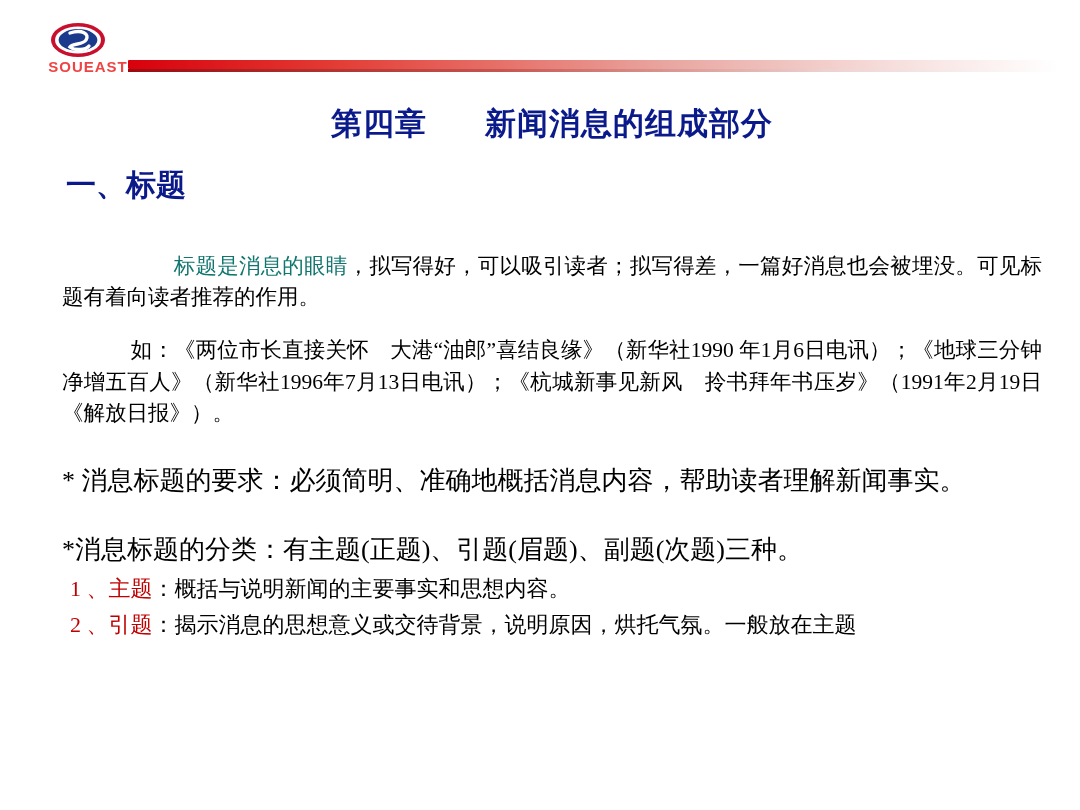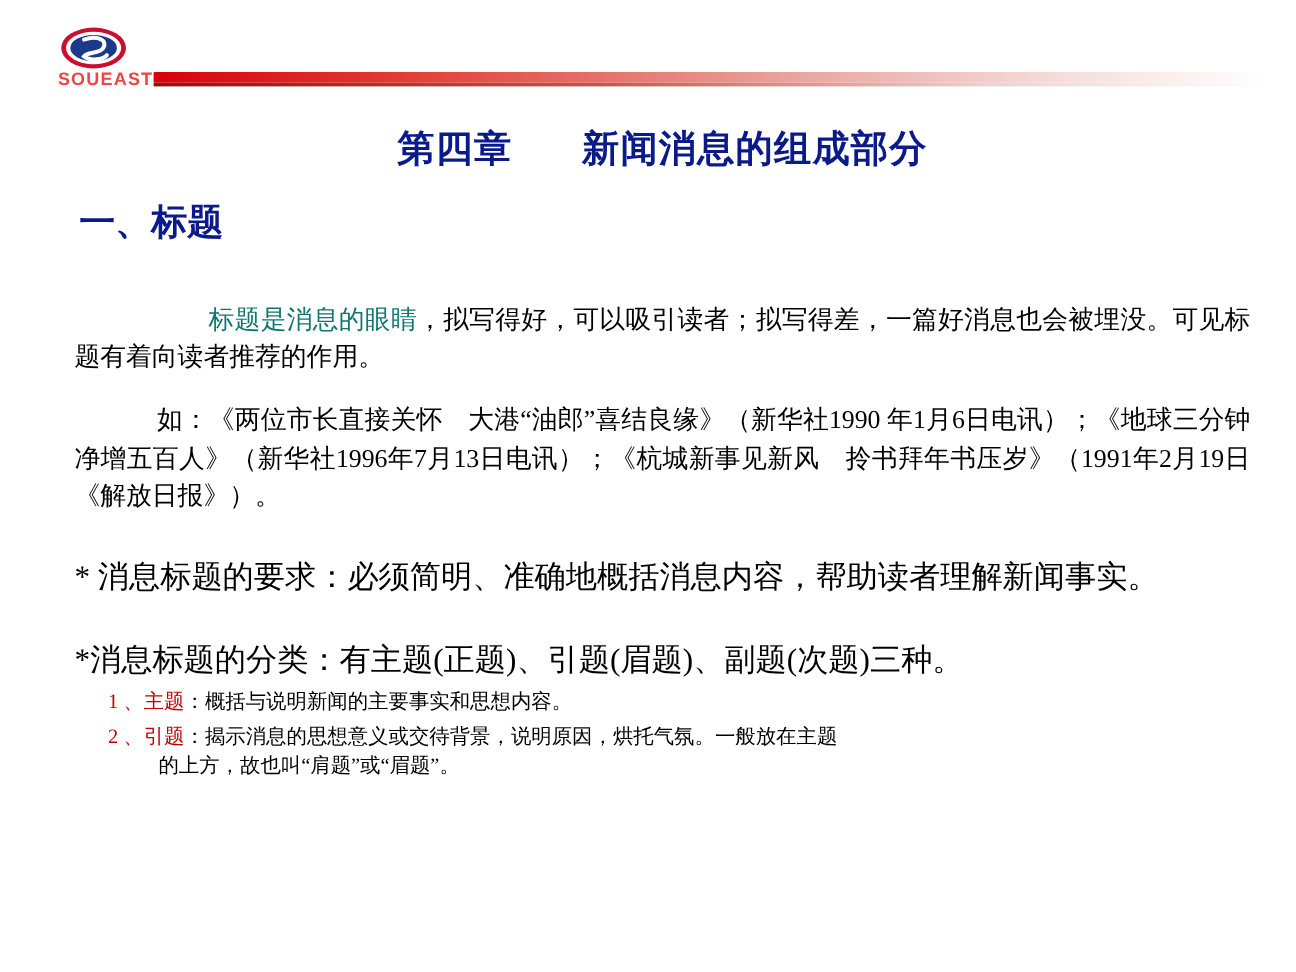--- a/index.html
+++ b/index.html
@@ -117,22 +117,22 @@
     color: #0f766e;
   }
   .spacer-md { height: 30px; }
 
   .note {
     margin: 0 0 0 0;
     font-size: 26px;
     line-height: 1.5;
   }
   .list-line {
-    margin: 4px 0 0 28px;
-    font-size: 17px;
+    margin: 4px 0 0 8px;
+    font-size: 22px;
     line-height: 1.45;
     text-align: justify;
   }
   .list-line .num {
     color: #c00000;
   }
   .list-line .term {
     color: #c00000;
   }
   .cont {
@@ -182,18 +182,17 @@
     <div class="spacer-md"></div>
 
     <div class="note">*消息标题的分类：有主题(正题)、引题(眉题)、副题(次题)三种。</div>
 
     <div class="list-line">
       <span class="num">1 、</span><span class="term">主题</span><span>：概括与说明新闻的主要事实和思想内容。</span>
     </div>
 
     <div class="list-line">
       <span class="num">2 、</span><span class="term">引题</span><span>：揭示消息的思想意义或交待背景，说明原因，烘托气氛。一般放在主题</span>
-      <div class="cont">的上方，故也叫“肩题”或“眉题”。</div>
     </div>
 
 
   </div>
 </div>
 
 </body></html>

